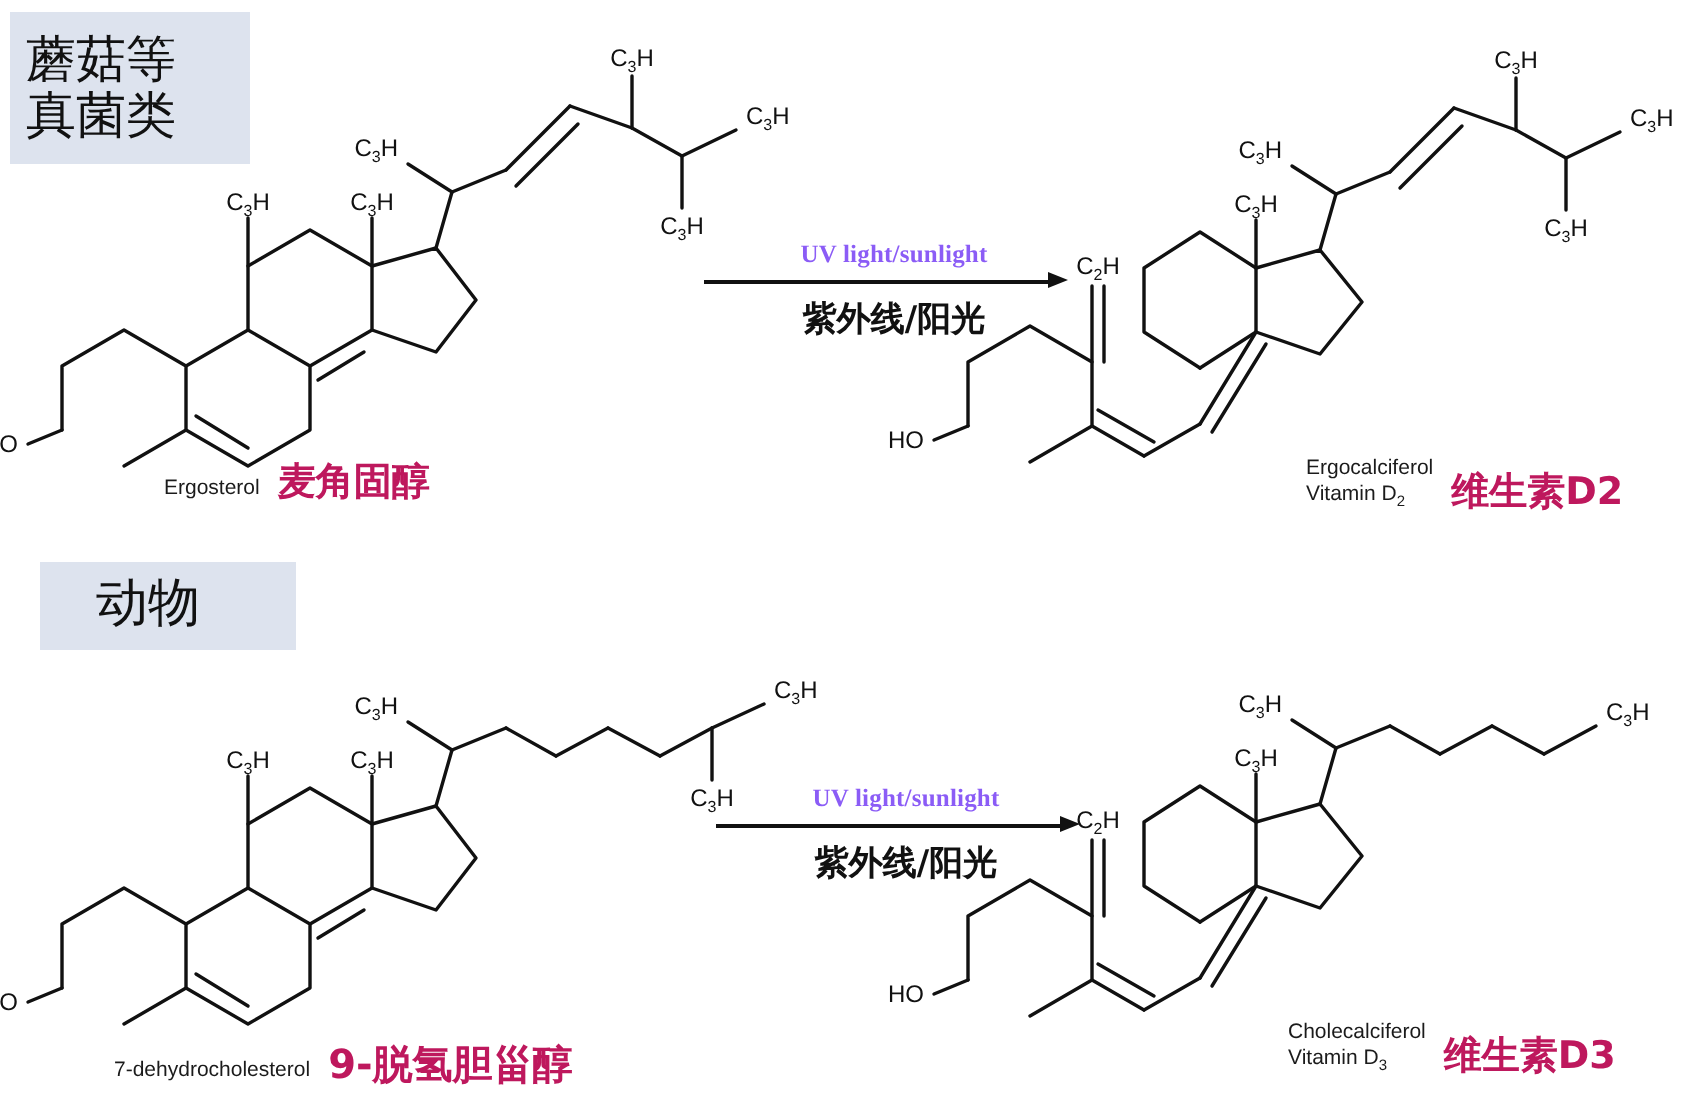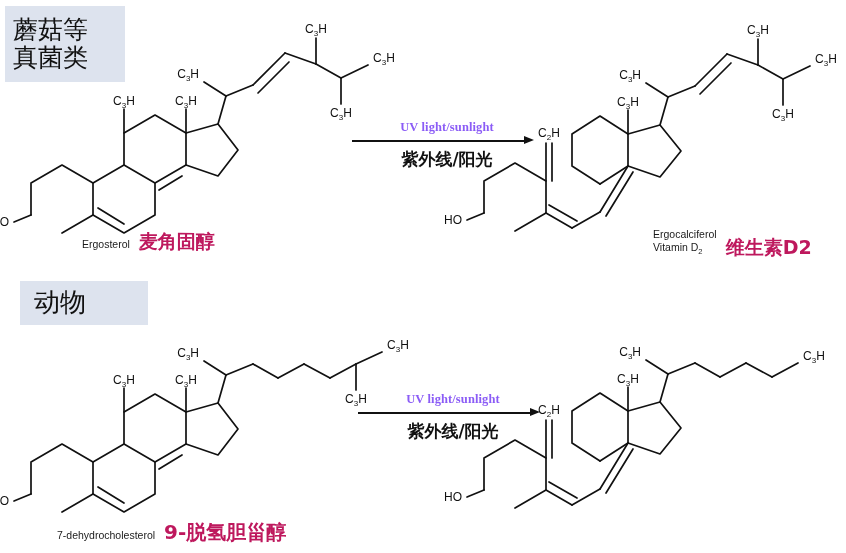--- a/index.html
+++ b/index.html
@@ -18,21 +18,21 @@
     box-sizing:border-box;
   }
   .cat-box .line{
     font-family:"DejaVu Sans","Liberation Sans",sans-serif;
     color:#111;
     line-height:1.12;
     white-space:nowrap;
   }
   #cat-fungi{left:5px;top:6px;width:120px;height:76px;padding:4px 8px;}
   #cat-fungi .line{font-size:25px;}
-  #cat-animal{left:20px;top:281px;width:128px;height:44px;padding:2px 14px;}
+  #cat-animal{left:20px;top:281px;width:128px;height:44px;padding:2px 28px;}
   #cat-animal .line{font-size:26px;}
 
   
   .arrow-block{position:absolute;width:190px;text-align:center;}
   .arrow-top{
     font-family:"Liberation Serif","DejaVu Serif",serif;
     font-weight:bold;font-size:12.5px;color:#8b5cf6;letter-spacing:.1px;
     margin-bottom:1px;white-space:nowrap;
   }
   .arrow-line{position:relative;height:10px;}
@@ -277,14 +277,21 @@
       <div><span>Vitamin D</span><sub>2</sub></div>
     </div>
     <div class="cap-cn">维生素D2</div>
   </div>
 
   <div class="caption" id="cap-7dhc">
     <div class="cap-en">7-dehydrocholesterol</div>
     <div class="cap-cn">9-脱氢胆甾醇</div>
   </div>
 
+  <div class="caption" id="cap-cholecalciferol">
+    <div class="cap-en">
+      <div>Cholecalciferol</div>
+      <div><span>Vitamin D</span><sub>3</sub></div>
+    </div>
+    <div class="cap-cn">维生素D3</div>
+  </div>
 
 </div>
 
 </body></html>

